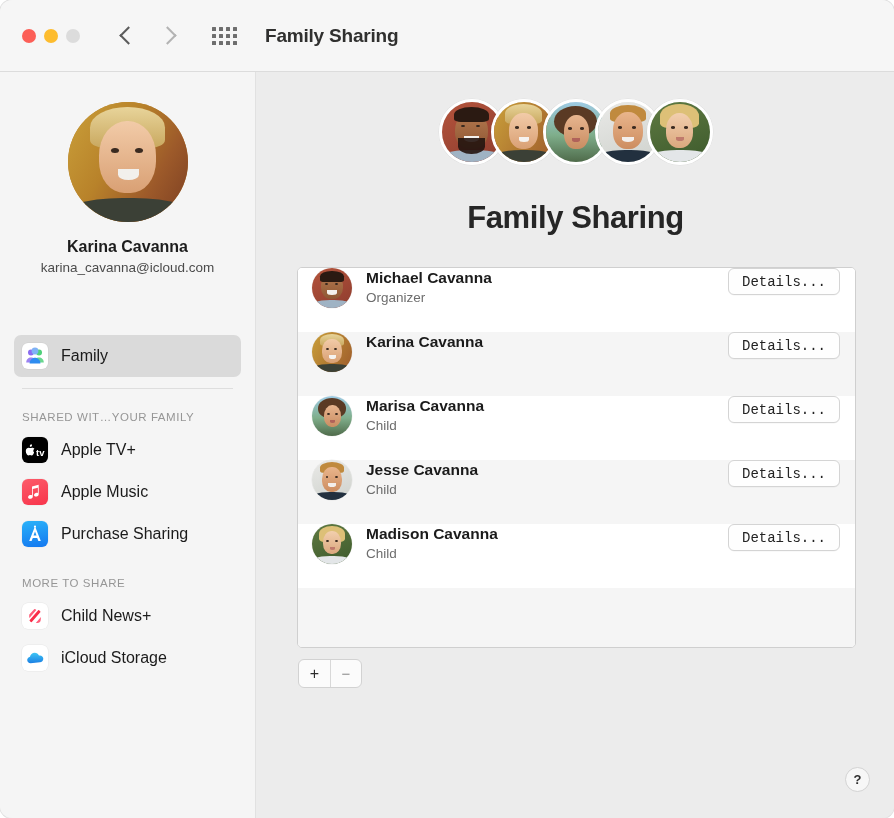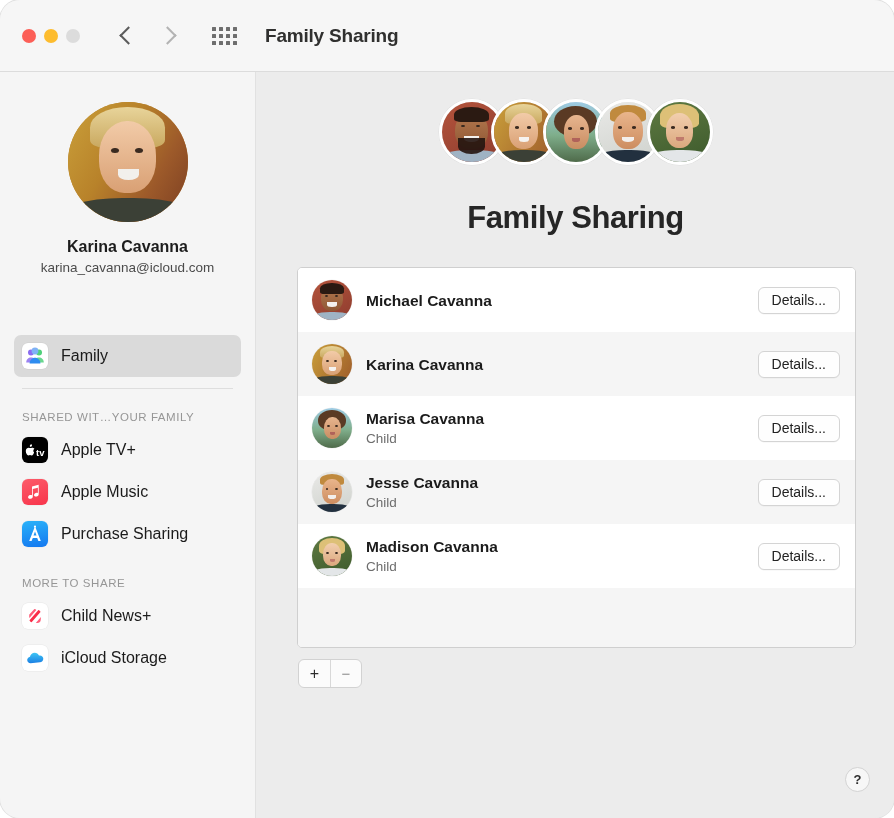--- a/index.html
+++ b/index.html
@@ -11,21 +11,21 @@
     background: #ffffff;
     font-family: "Liberation Sans", sans-serif;
     -webkit-font-smoothing: antialiased;
     overflow: hidden;
   }
 
   #window {
     position: relative;
     width: 894px;
     height: 818px;
-    border-radius: 20px;
+    border-radius: 12px;
     overflow: hidden;
     background: #ececec;
     box-shadow: 0 0 0 1px rgba(0,0,0,0.12);
   }
 
   
   #toolbar {
     position: absolute;
     left: 0; top: 0;
     width: 894px;
@@ -236,21 +236,21 @@
     width: 559px;
     height: 381px;
     background: #f7f7f7;
     border: 1px solid #cfcfcf;
     border-radius: 5px;
     overflow: hidden;
   }
 
   .member-row {
     display: flex;
-    align-items: center;
+    align-items: flex-start;
     height: 64px;
     padding-left: 14px;
     padding-right: 15px;
     cursor: default;
   }
   .member-row.odd  { background: #ffffff; }
   .member-row.even { background: #f5f5f5; }
 
   .member-avatar {
     width: 40px; height: 40px;
@@ -273,21 +273,21 @@
     line-height: 18px;
     margin-top: 2px;
   }
   .details-btn {
     flex: 0 0 auto;
     height: 27px;
     padding: 0 13px;
     background: #fefefe;
     border: 1px solid #d4d4d4;
     border-radius: 6px;
-    font-family: Liberation Sans, sans-serif;
+    font-family: Liberation Mono, monospace;
     font-size: 14px;
     color: #232323;
     cursor: default;
     box-shadow: 0 0.5px 0.5px rgba(0,0,0,0.05);
   }
 
   #list-filler { background: #f5f5f5; height: 100%; }
 
   
   #add-remove {
@@ -552,20 +552,21 @@
             <div class="body" style="background:#9fb3c4;"></div>
             <div class="head" style="left:22%;top:16%;width:56%;height:62%;background:linear-gradient(180deg,#b5794f,#8e5734);"></div>
             <div class="hair" style="left:21%;top:8%;width:58%;height:26%;background:#2b1a12;"></div>
             <div class="eye" style="left:33%;top:38%"></div>
             <div class="eye" style="left:58%;top:38%"></div>
             <div class="mouth" style="left:38%;top:56%;width:24%;height:11%;background:#f4f1ee;"></div>
           </div>
         </div>
         <div class="member-text">
           <div class="member-name">Michael Cavanna</div>
+          <div class="member-role">Organizer</div>
         </div>
         <button class="details-btn">Details...</button>
       </div>
 
       <div class="member-row even">
         <div class="member-avatar">
           <div class="ph">
             <div class="bg" style="background:linear-gradient(120deg,#caa03a,#9d5a2a)"></div>
             <div class="body" style="background:#3b4036;"></div>
             <div class="hair" style="left:19%;top:4%;width:62%;height:32%;background:linear-gradient(180deg,#e8d49a,#c9a85f);"></div>

